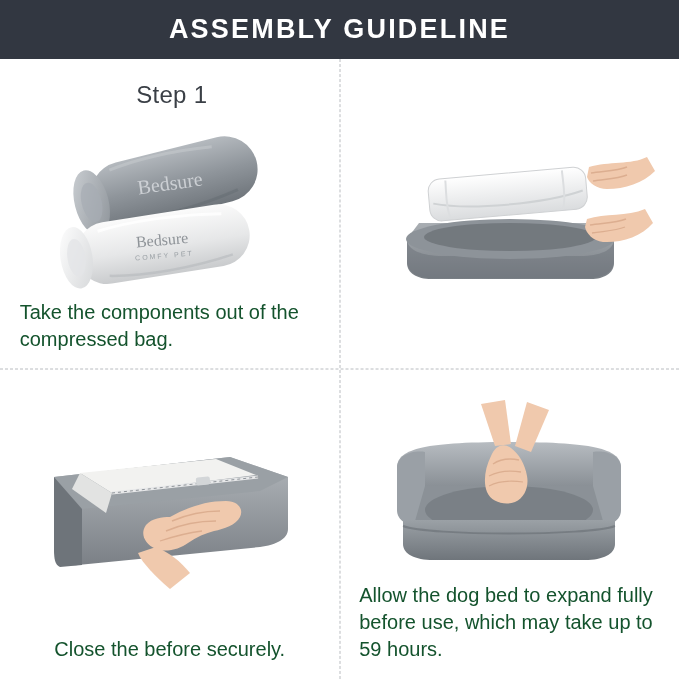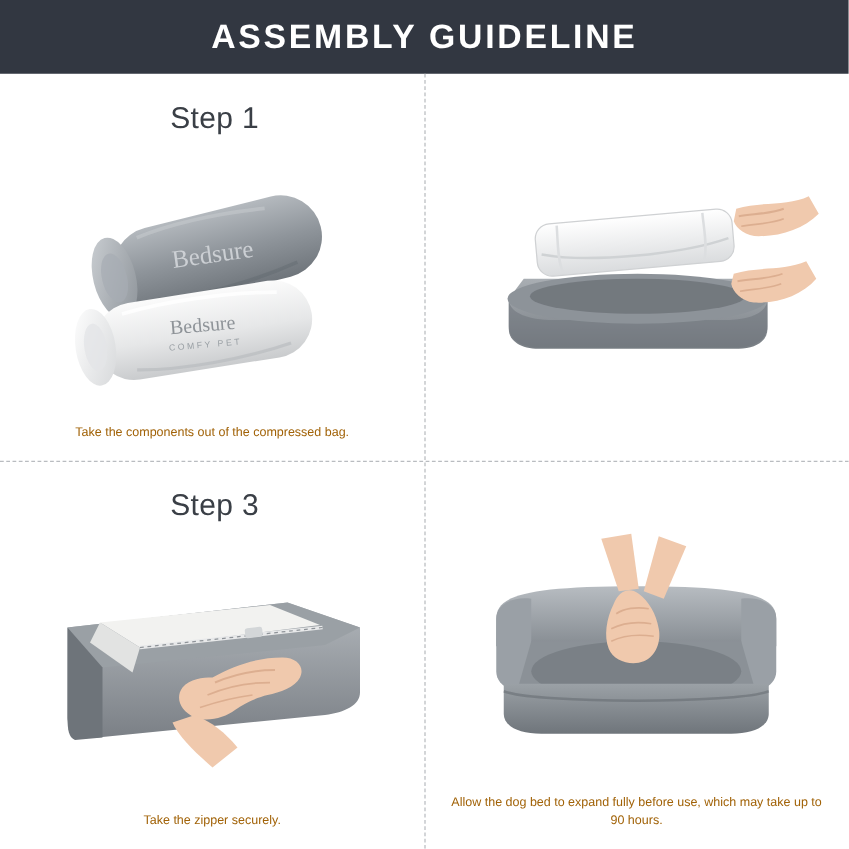--- a/index.html
+++ b/index.html
@@ -59,23 +59,22 @@
   }
   .art {
     flex: 1 1 auto;
     width: 100%;
     display: flex;
     align-items: center;
     justify-content: center;
     min-height: 0;
   }
   .caption {
-    font-size: 10px;
-    color: #a16207;
-    text-align: center;
+    font-size: 20px;
+    color: #14532d;
     line-height: 1.35;
     max-width: 300px;
     padding-bottom: 6px;
   }
   
   .sep-v {
     position: absolute;
     left: 50%;
     top: 0;
     bottom: 0;
@@ -189,21 +188,20 @@
           <path d="M234 54 C246 52 258 52 268 48" stroke="#dcae90" stroke-width="1.4" fill="none"></path>
 
           <path d="M228 92 C246 86 268 90 286 82 L294 96 C282 110 262 116 244 115 C234 114 227 106 226 100 Z" fill="#f0c9ad"></path>
           <path d="M231 98 C243 96 257 96 267 92" stroke="#dcae90" stroke-width="1.5" fill="none"></path>
           <path d="M233 106 C245 104 256 104 266 100" stroke="#dcae90" stroke-width="1.3" fill="none"></path>
         </svg>
       </div>
     </div>
 
     <div class="cell">
-      <div class="cell-title">Step 3</div>
       <div class="art">
         <svg width="300" height="180" viewBox="0 0 300 180">
           <defs>
             <linearGradient id="bed3" x1="0" y1="0" x2="0" y2="1">
               <stop offset="0%" stop-color="#b1b6bb"></stop>
               <stop offset="100%" stop-color="#7b8086"></stop>
             </linearGradient>
           </defs>
 
           <path d="M34 56 L210 36 L268 56 L268 108 C268 118 256 124 240 126 L58 144 C44 146 34 138 34 128 Z" fill="url(#bed3)"></path>
@@ -219,21 +217,21 @@
           <rect x="176" y="56" width="14" height="8" rx="2" fill="#d3d6d8" transform="rotate(-6 183 60)"></rect>
 
           <path d="M150 96 C168 86 186 80 206 80 C218 80 224 88 220 96 C216 104 204 108 194 110 C186 112 176 116 168 122 C160 128 146 132 136 128 C124 123 120 112 126 104 C132 97 142 96 150 96 Z" fill="#f0c9ad"></path>
           <path d="M152 100 C166 94 182 90 200 90" stroke="#dcae90" stroke-width="1.6" fill="none"></path>
           <path d="M146 110 C160 104 178 100 196 100" stroke="#dcae90" stroke-width="1.4" fill="none"></path>
           <path d="M140 120 C152 116 166 112 182 110" stroke="#dcae90" stroke-width="1.3" fill="none"></path>
 
           <path d="M136 126 C150 132 160 140 170 152 L150 168 C136 156 122 142 118 132 Z" fill="#f0c9ad"></path>
         </svg>
       </div>
-      <div class="caption">Take the zipper securely.</div>
+      <div class="caption">Close the before securely.</div>
     </div>
 
     <div class="cell">
       <div class="art">
         <svg width="300" height="180" viewBox="0 0 300 180">
           <defs>
             <linearGradient id="bolster" x1="0" y1="0" x2="0" y2="1">
               <stop offset="0%" stop-color="#b7bcc1"></stop>
               <stop offset="100%" stop-color="#868c92"></stop>
             </linearGradient>
@@ -256,17 +254,17 @@
 
           <path d="M132 62 C126 74 124 88 128 98 C132 108 146 112 156 108 C166 104 170 92 168 82 C166 70 160 60 152 54 C144 48 136 52 132 62 Z" fill="#f0c9ad"></path>
           <path d="M134 70 C140 66 150 64 160 66" stroke="#dcae90" stroke-width="1.4" fill="none"></path>
           <path d="M130 82 C138 78 150 76 162 78" stroke="#dcae90" stroke-width="1.3" fill="none"></path>
           <path d="M130 92 C138 88 150 86 164 88" stroke="#dcae90" stroke-width="1.2" fill="none"></path>
 
           <path d="M136 52 L122 10 L146 6 L152 50 Z" fill="#f0c9ad"></path>
           <path d="M156 52 L168 8 L190 16 L172 58 Z" fill="#f0c9ad"></path>
         </svg>
       </div>
-      <div class="caption">Allow the dog bed to expand fully before use, which may take up to 90 hours.</div>
+      <div class="caption">Allow the dog bed to expand fully before use, which may take up to 59 hours.</div>
     </div>
 
   </div>
 </div>
 
 </body></html>

